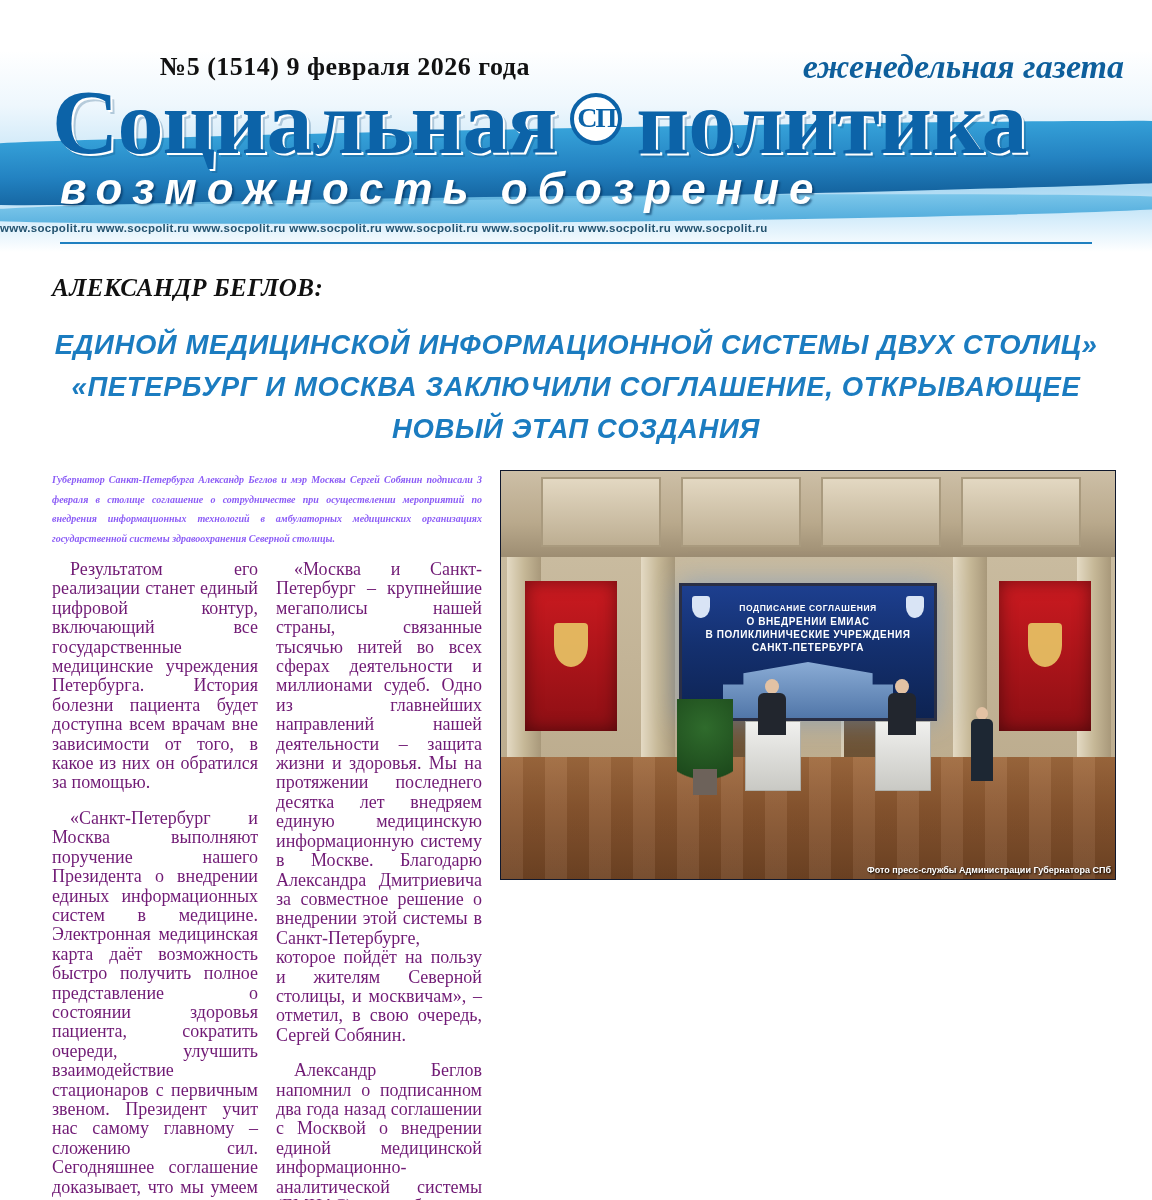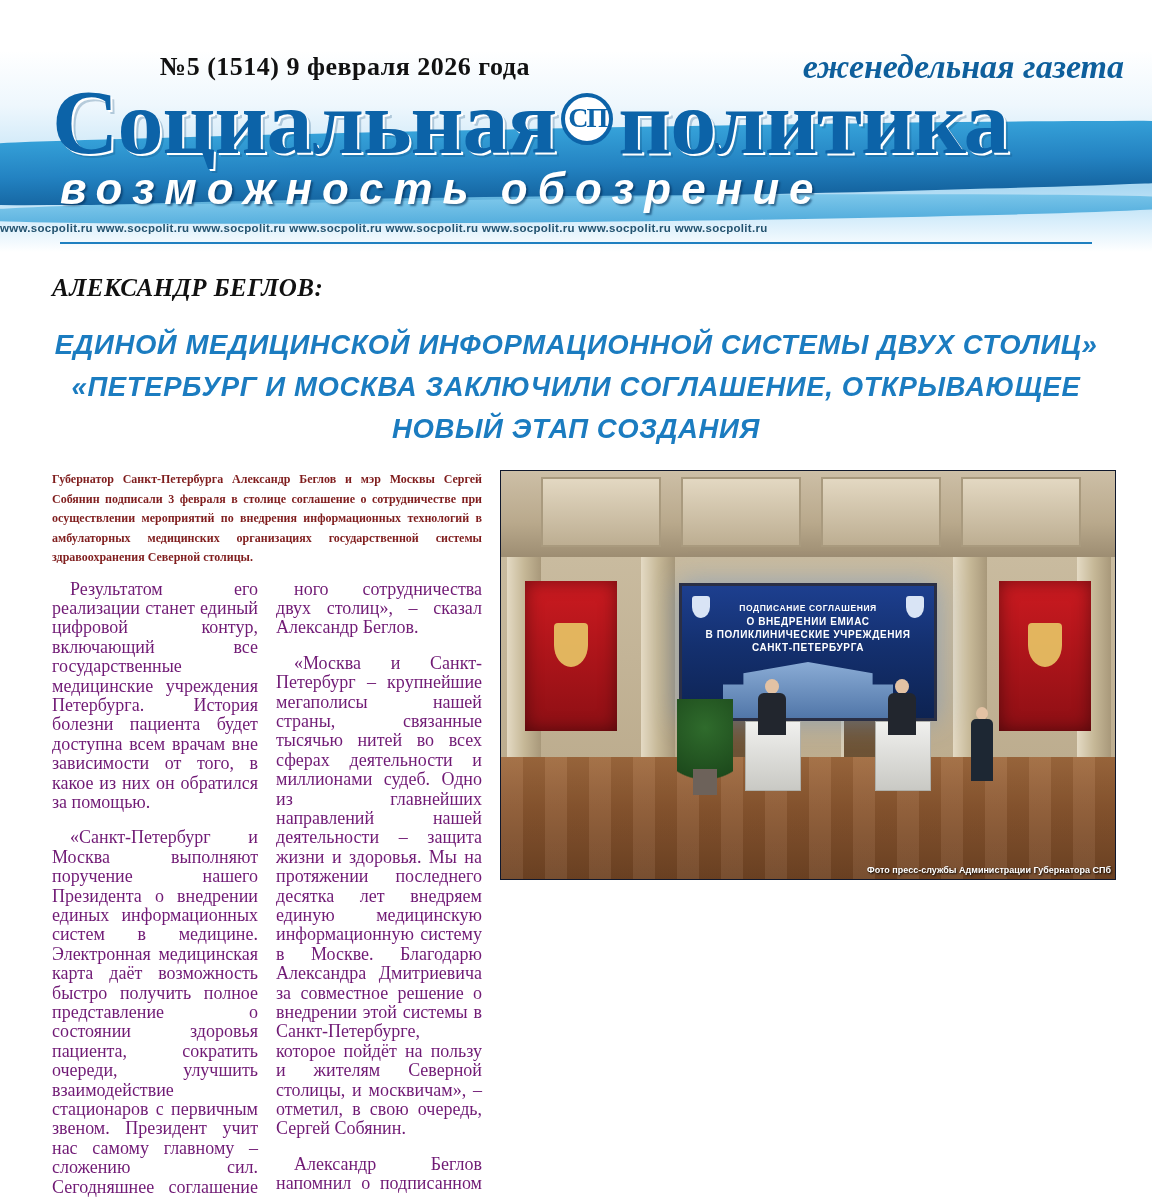--- a/index.html
+++ b/index.html
@@ -58,21 +58,21 @@
     text-shadow:2px 2px 0 #ffffff, 4px 4px 0 rgba(10,70,120,.25);
     white-space:nowrap;
   }
   .mh-logo {
     display:inline-block;
     width:52px; height:52px;
     border:4px solid #0c63a8;
     border-radius:50%;
     background:#ffffff;
     vertical-align:8px;
-    margin:0 5px;
+    margin:0 14px;
     position:relative;
     text-shadow:none;
   }
   .mh-logo i {
     position:absolute; left:0; right:0; top:6px;
     font-style:normal; font-weight:bold; font-size:28px; line-height:30px;
     color:#0c63a8; text-align:center; letter-spacing:-2px;
   }
   .mh-sub {
     position:absolute; left:60px; top:164px; z-index:8;
@@ -113,24 +113,24 @@
     letter-spacing:0.6px;
     color:#1b7cc0;
   }
 
   .lead-row { display:flex; gap:18px; margin-top:20px; }
   .lead-left { width:430px; }
   .lead-right { width:616px; }
 
   .lead-text {
     font-family:"Liberation Serif", serif;
-    font-weight:bold;
-    font-size:12px; line-height:19.5px;
+    font-style:italic; font-weight:bold;
+    font-size:10px; line-height:19.5px;
     text-align:justify;
-    color:#7f1d1d;
+    color:#8b5cf6;
   }
 
   .cols2 { display:flex; gap:18px; margin-top:12px; }
   .col { width:206px; }
   .col p {
     margin:0;
     font-family:"Liberation Serif", serif;
     font-size:18px; line-height:19.4px;
     text-align:justify; text-indent:18px;
     color:#701a75;
@@ -284,21 +284,20 @@
     <div class="lead-row">
       <div class="lead-left">
         <div class="lead-text">Губернатор Санкт-Петербурга Александр Беглов и мэр Москвы Сергей Собянин подписали 3 февраля в столице соглашение о сотрудничестве при осуществлении мероприятий по внедрения информационных технологий в амбулаторных медицинских организациях государственной системы здравоохранения Северной столицы.</div>
         <div class="cols2">
           <div class="col">
             <p>Результатом его реализации станет единый цифровой контур, включающий все государственные медицинские учреждения Петербурга. История болезни пациента будет доступна всем врачам вне зависимости от того, в какое из них он обратился за помощью.</p>
             <p>«Санкт-Петербург и Москва выполняют поручение нашего Президента о внедрении единых информационных систем в медицине. Электронная медицинская карта даёт возможность быстро получить полное представление о состоянии здоровья пациента, сократить очереди, улучшить взаимодействие стационаров с первичным звеном. Президент учит нас самому главному – сложению сил. Сегодняшнее соглашение доказывает, что мы умеем складывать наши силы ради заботы о жителях Петербурга, Москвы и всей страны.</p>
             <p>Благодарю Сергея Семеновича и руководство Москвы за разработку медицинской информационной системы и оказанную помощь. Этот проект - яркий пример успеш-</p>
           </div>
           <div class="col">
-            <p>ного сотрудничества двух столиц», – сказал Александр Беглов.</p>
             <p>«Москва и Санкт-Петербург – крупнейшие мегаполисы нашей страны, связанные тысячью нитей во всех сферах деятельности и миллионами судеб. Одно из главнейших направлений нашей деятельности – защита жизни и здоровья. Мы на протяжении последнего десятка лет внедряем единую медицинскую информационную систему в Москве. Благодарю Александра Дмитриевича за совместное решение о внедрении этой системы в Санкт-Петербурге, которое пойдёт на пользу и жителям Северной столицы, и москвичам», – отметил, в свою очередь, Сергей Собянин.</p>
             <p>Александр Беглов напомнил о подписанном два года назад соглашении с Москвой о внедрении единой медицинской информационно-аналитической системы (ЕМИАС) в петербургских больницах и госпиталях. Сегодня около половины стационаров города уже полностью перешли на ЕМИАС. Применение системы упрощает работу</p>
           </div>
         </div>
       </div>
 
       <div class="lead-right">
         <div class="photo">
           <div class="ph-ceiling"></div>
           <div class="ph-ceilpanel" style="left:40px;"></div>

